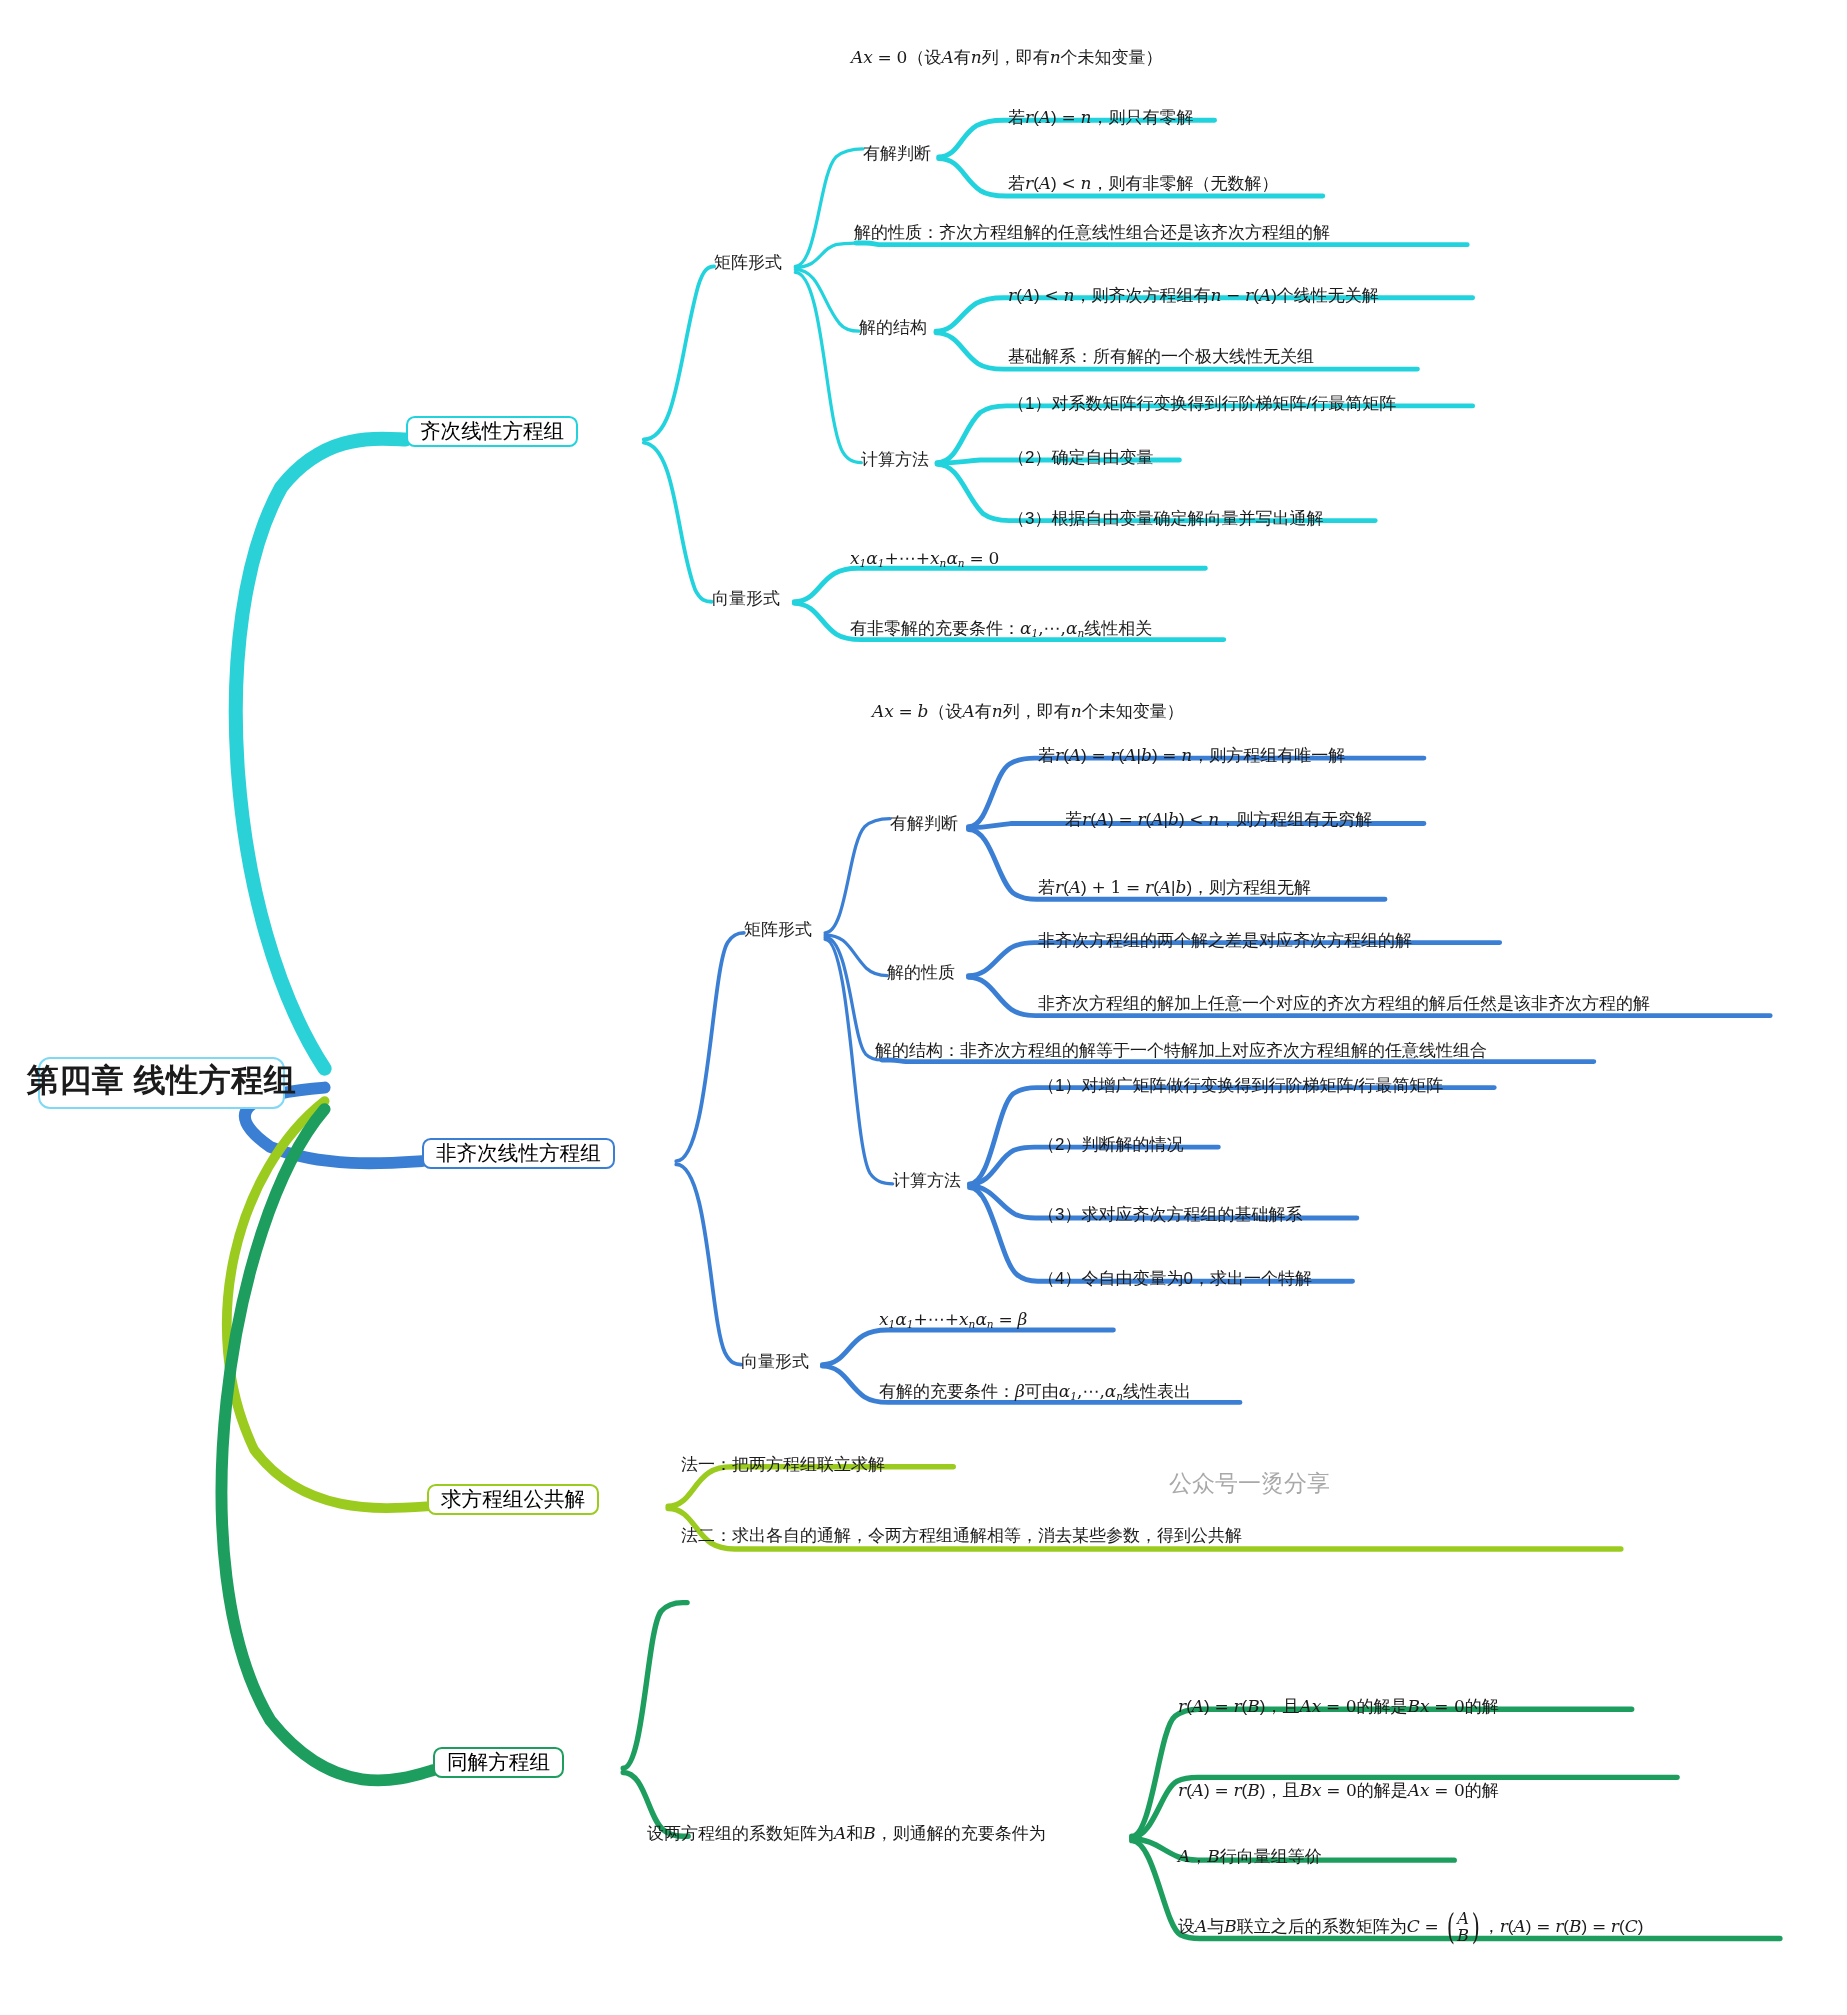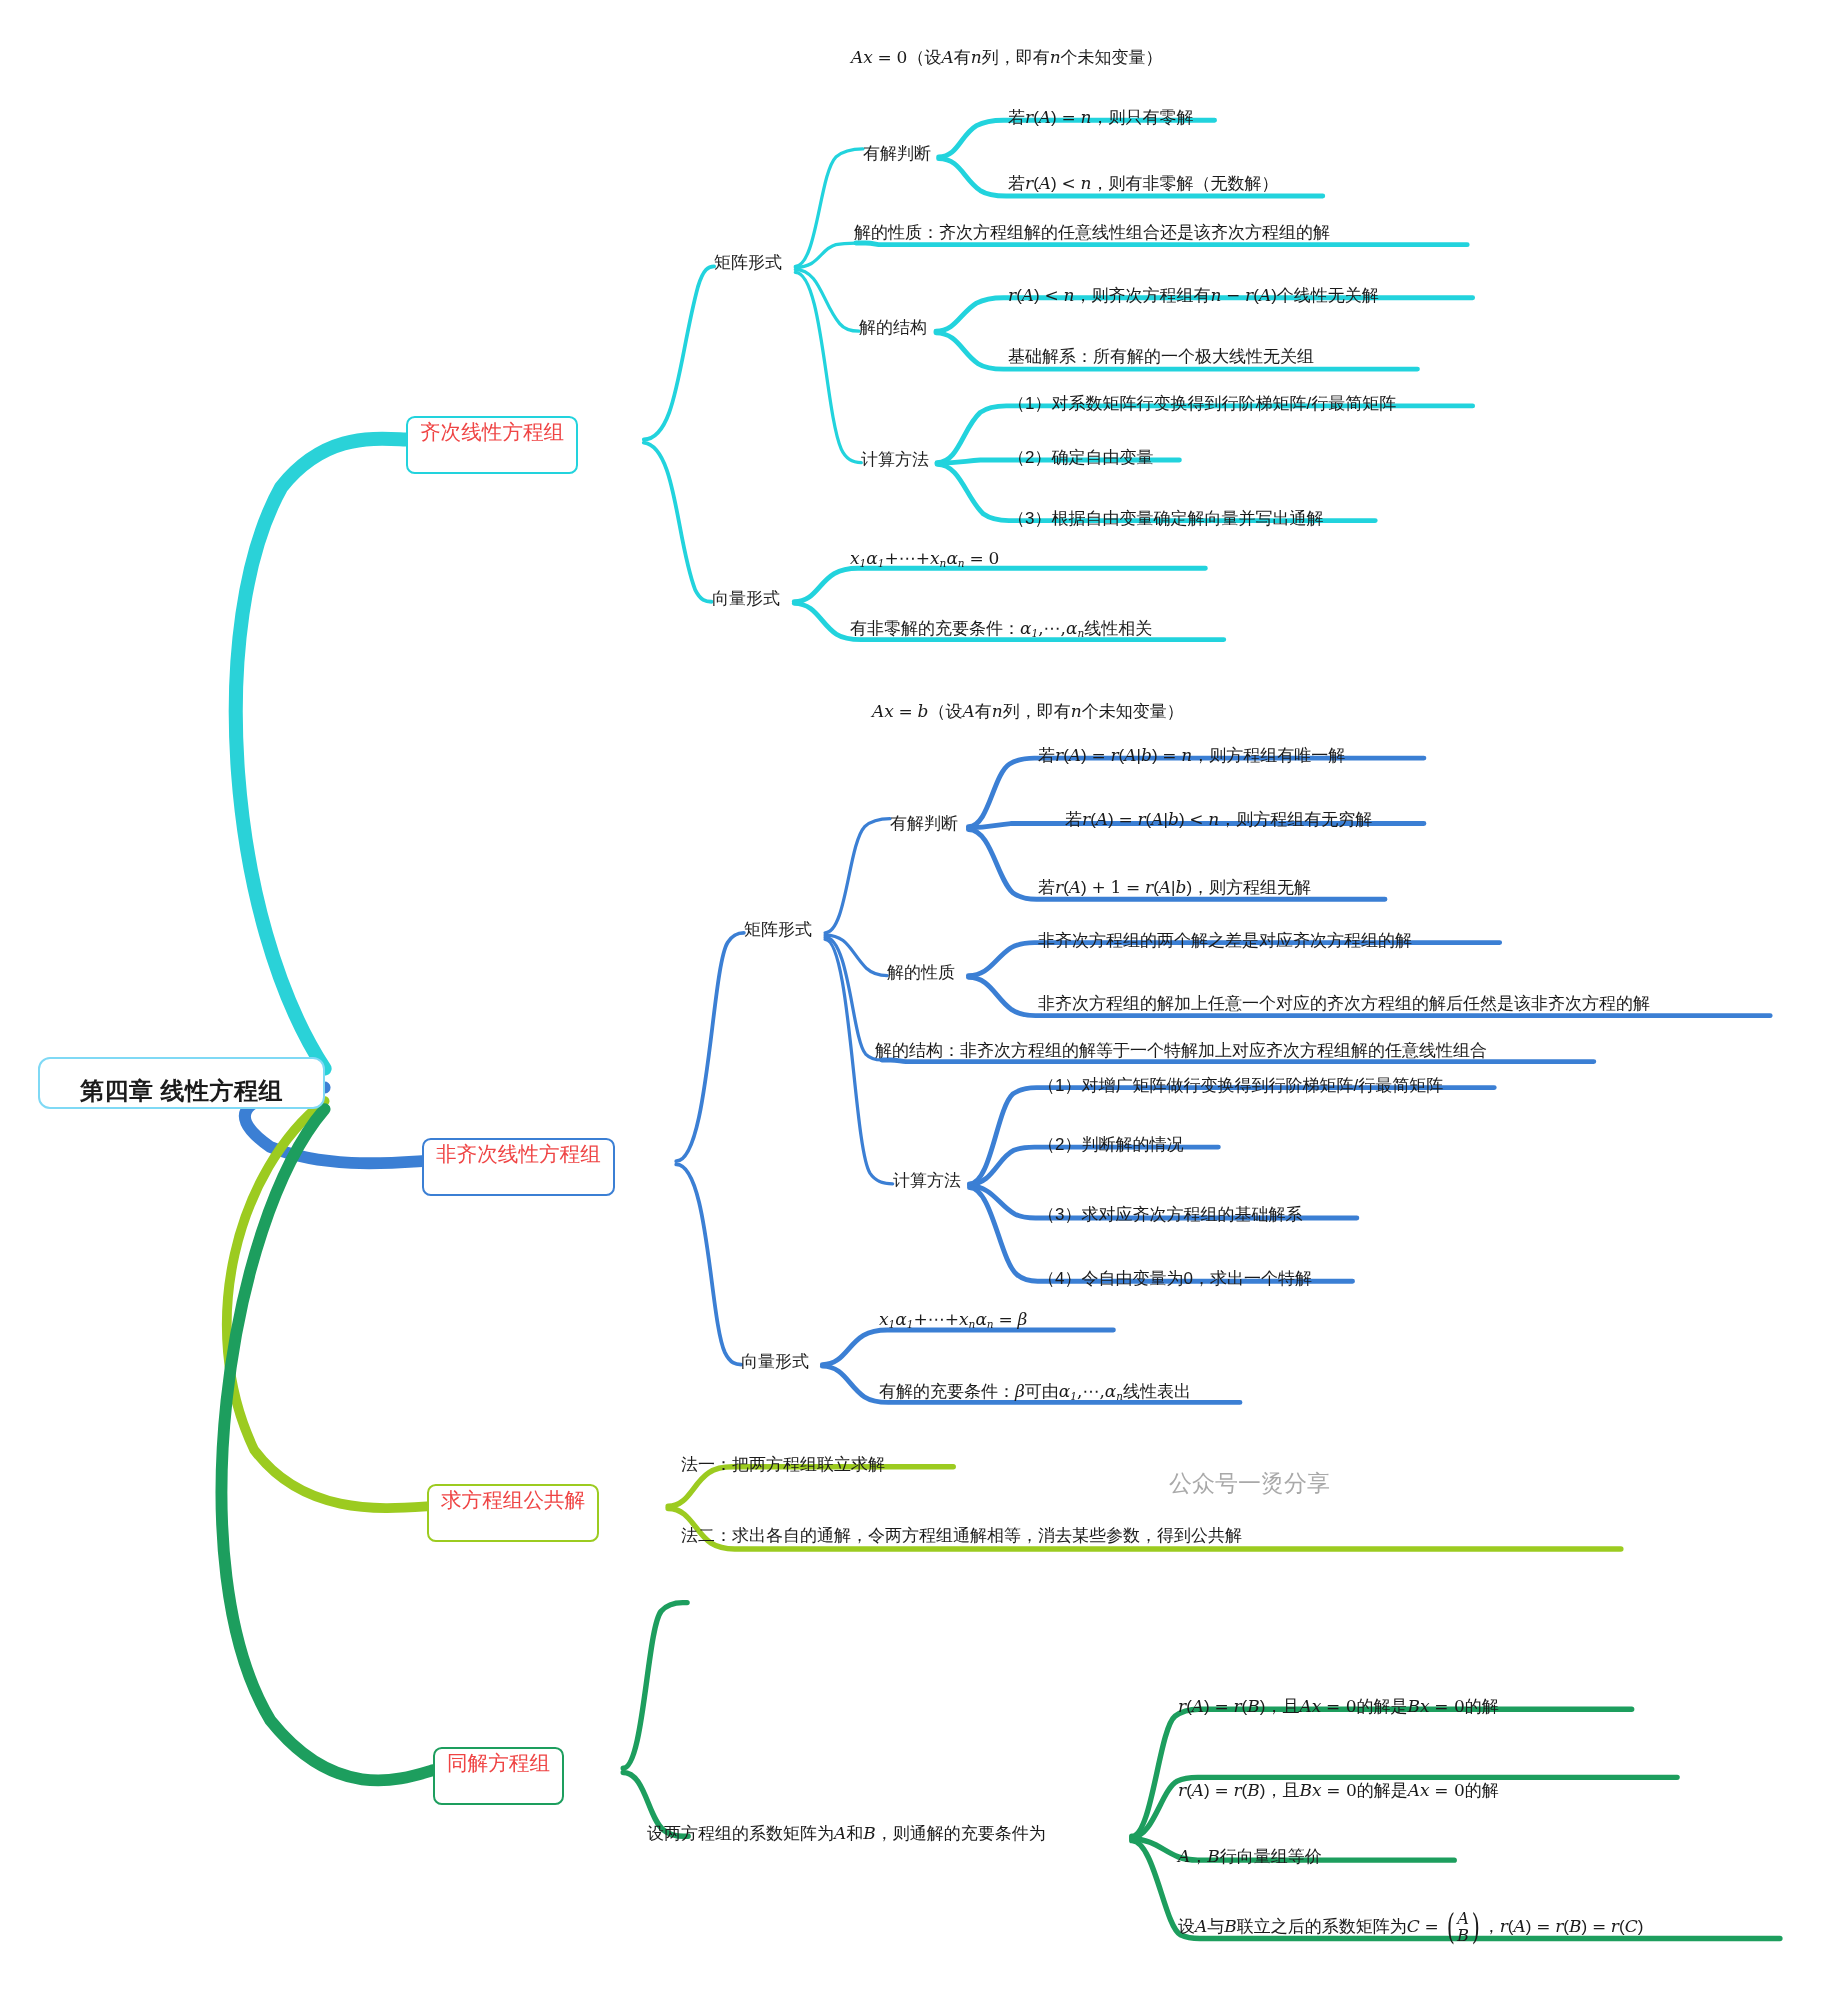--- a/index.html
+++ b/index.html
@@ -7,30 +7,30 @@
     width:1847px;height:2015px;position:relative;overflow:hidden;
     font-family:"Liberation Sans","DejaVu Sans",sans-serif;
     -webkit-font-smoothing:antialiased;
   }
   #map{position:absolute;left:0;top:0;width:1847px;height:2015px;}
   svg.links{position:absolute;left:0;top:0;width:1847px;height:2015px;pointer-events:none;}
   .node{position:absolute;box-sizing:border-box;white-space:nowrap;}
 
   
   .root{
-    left:38px;top:1057px;width:287px;height:52px;
+    left:38px;top:1057px;width:247px;height:52px;
     border:2.7px solid #7fd9f5;border-radius:12px;background:#ffffff;
-    display:flex;align-items:flex-end;justify-content:center;
-    font-size:24px;font-weight:bold;color:#1b1b1b;letter-spacing:0.5px;
+    display:flex;align-items:flex-start;justify-content:center;
+    font-size:32px;font-weight:bold;color:#1b1b1b;letter-spacing:0.5px;
   }
   
   .l1{
     border:2.2px solid #26d8dd;border-radius:8.7px;background:#ffffff;
-    display:flex;align-items:flex-start;justify-content:center;
-    font-size:20.6px;color:#ef4444;padding:0 12px;height:58px;
+    display:flex;align-items:flex-end;justify-content:center;
+    font-size:20.6px;color:#000000;padding:0 12px;height:31px;
   }
   .l1.cyan{border-color:#22d3dd;}
   .l1.blue{border-color:#3b7fd4;font-family:Liberation Serif, serif;}
   .l1.lime{border-color:#9ccb20;}
   .l1.green{border-color:#1d9e5e;}
 
   
   .l2{font-size:17px;color:#1f1f1f;line-height:1.22;}
   
   .leaf{font-size:17px;color:#1b1b1b;line-height:1.25;}

